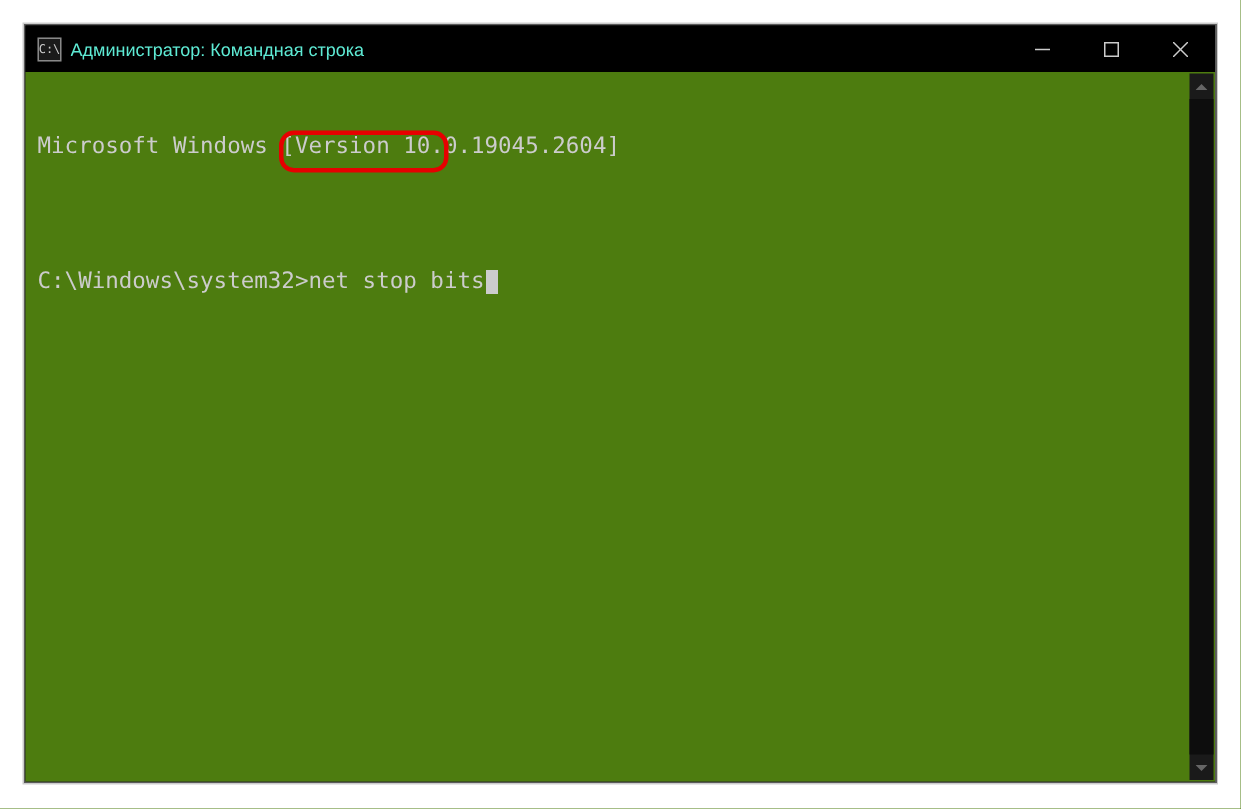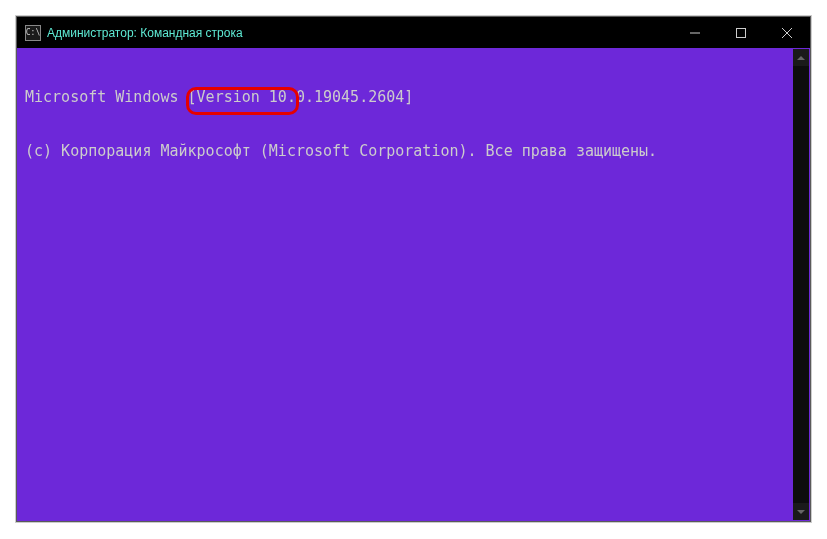--- a/index.html
+++ b/index.html
@@ -64,21 +64,21 @@
       color: #cccccc;
     }
     .win-btn.close { width: 46px; }
     .win-btn svg { width: 10px; height: 10px; }
     .terminal {
       position: absolute;
       top: 31px;
       left: 0;
       right: 0;
       bottom: 0;
-      background: #6d28d9;
+      background: #4d7c0f;
       padding: 4px 8px 8px 8px;
       font-family: Consolas, "Lucida Console", monospace;
       font-size: 15px;
       line-height: 18px;
       color: #cccccc;
       white-space: pre;
       overflow: hidden;
     }
     .terminal-line { white-space: pre; }
     .prompt-line { position: relative; }
@@ -149,22 +149,22 @@
         <svg viewBox="0 0 10 10">
             <line x1="0" y1="0" x2="10" y2="10" stroke="#cccccc" stroke-width="1"></line>
             <line x1="10" y1="0" x2="0" y2="10" stroke="#cccccc" stroke-width="1"></line>
           </svg>
       </div>
     </div>
   </div>
 
   <div class="terminal">
     <div class="terminal-line">Microsoft Windows [Version 10.0.19045.2604]</div>
-    <div class="terminal-line">(c) Корпорация Майкрософт (Microsoft Corporation). Все права защищены.</div>
     <div class="terminal-line"></div>
+    <div class="terminal-line prompt-line"><span>C:\Windows\system32&gt;</span><span>net stop bits</span><span class="cursor"></span></div>
   </div>
 
   <div class="scrollbar">
     <div class="scroll-arrow up">
       <svg width="8" height="4" viewBox="0 0 8 4">
           <polygon points="4,0 8,4 0,4" fill="#666"></polygon>
         </svg>
     </div>
     <div class="scroll-track"></div>
     <div class="scroll-arrow down">

